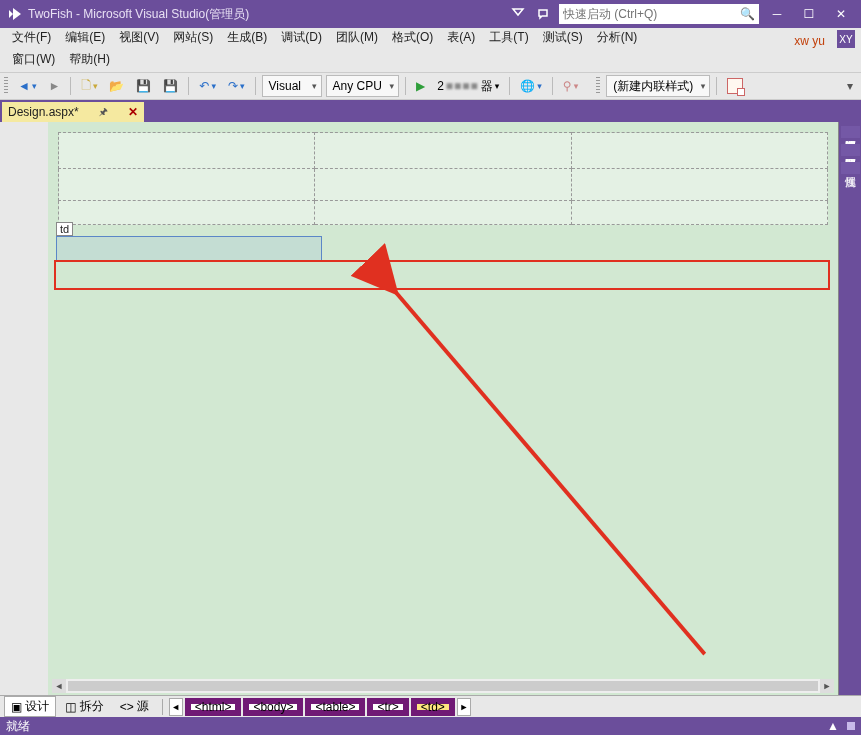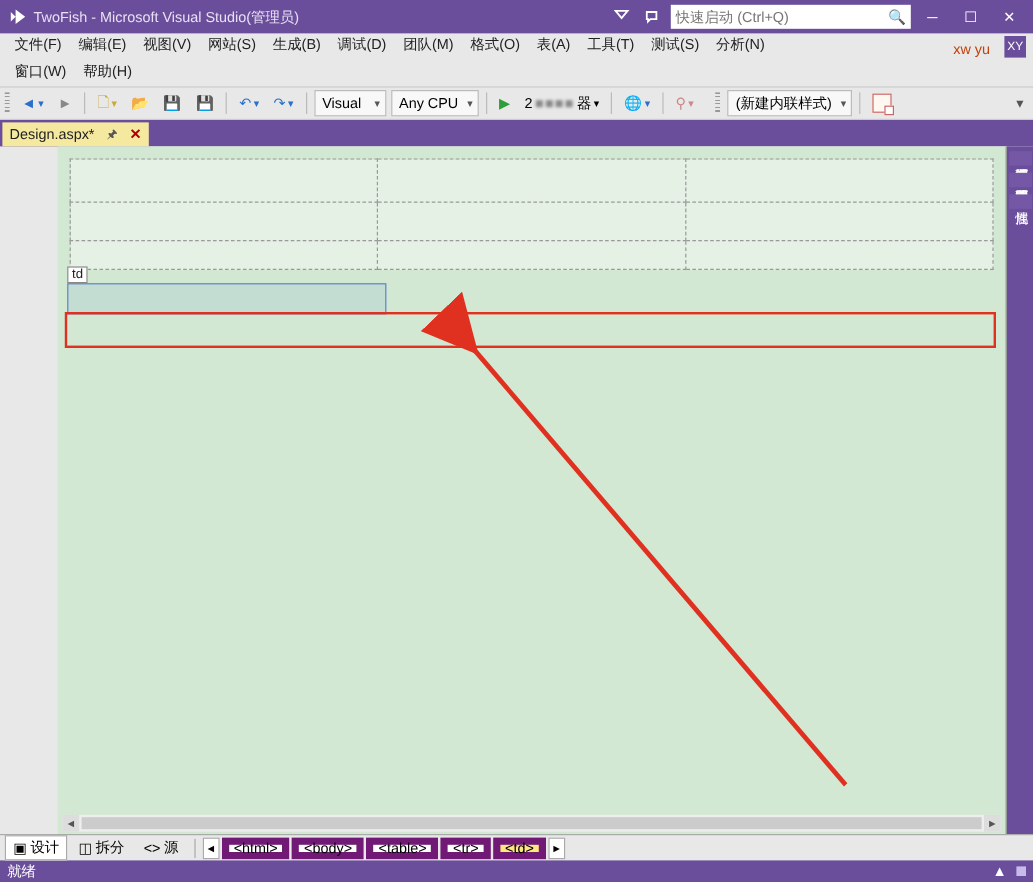--- a/index.html
+++ b/index.html
@@ -28,21 +28,21 @@
 .tsep { width: 1px; height: 18px; background: #bbb; margin: 0 2px; }
 .tdrop { height: 22px; border: 1px solid #bbb; background: #f8f8f8; display: inline-flex; align-items: center; padding: 0 16px 0 6px; position: relative; min-width: 60px; }
 .tdrop::after { content: "▾"; position: absolute; right: 4px; font-size: 9px; color: #555; }
 .blur { filter: blur(1.2px); color: #888; letter-spacing: 1px; }
 .grip { display: inline-block; width: 4px; height: 18px; background: repeating-linear-gradient(#999 0 1px, transparent 1px 3px); margin-right: 2px; }
 .targetframe { width:16px; height:16px; border:1px solid #c66; background:#fff8f0; display:inline-block; position:relative; }
 .targetframe::after { content:""; position:absolute; right:-3px; bottom:-3px; width:6px; height:6px; border:1px solid #c66; background:#fff; }
 
 
 .tabstrip { background: #6b4e9b; height: 22px; display: flex; align-items: flex-end; padding-left: 2px; }
-.tab { background: #f5e9a0; color: #222; height: 20px; display: inline-flex; align-items: center; padding: 0 6px; gap: 10px; }
+.tab { background: #f5e9a0; color: #222; height: 20px; display: inline-flex; align-items: center; padding: 0 6px; gap: 20px; }
 .tab .pin { color: #555; font-size: 10px; }
 .tab .close { color: #a00; font-weight: bold; }
 
 
 .mainrow { display: flex; height: calc(735px - 28px - 22px - 22px - 28px - 22px - 22px - 18px); padding-left: 48px; }
 .designer { flex: 1; background: #d2e8d2; position: relative; overflow: hidden; border-right: 1px solid #888; }
 .rightpanels { width: 22px; background: #6b4e9b; display: flex; flex-direction: column; align-items: center; padding-top: 4px; gap: 6px; }
 .rightpanels .vert { writing-mode: vertical-rl; color: #fff; font-size: 11px; background: #7458a6; padding: 6px 2px; }
 
 

